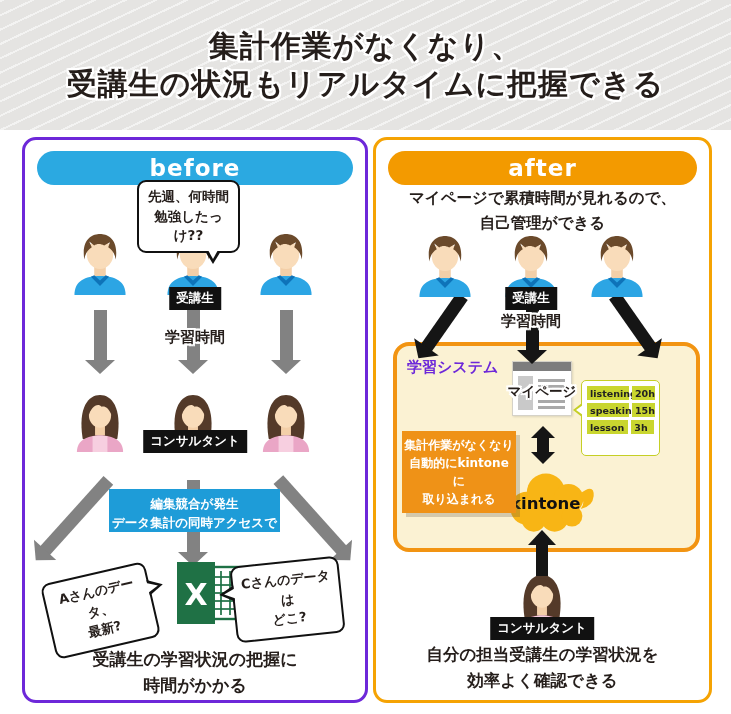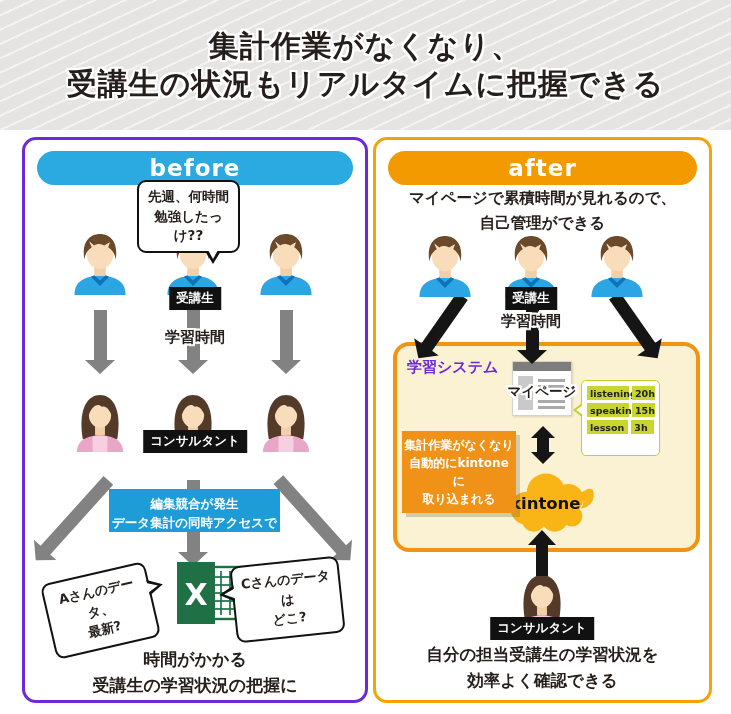--- a/index.html
+++ b/index.html
@@ -224,22 +224,22 @@
     <div class="bubble tilt-bubble bubble-a" style="left:22px; top:432px; width:107px;">
       <div>Aさんのデータ、</div>
       <div>最新?</div>
     </div>
     <div class="bubble tilt-bubble bubble-c" style="left:208px; top:421px; width:109px;">
       <div>Cさんのデータは</div>
       <div>どこ?</div>
     </div>
 
     <div class="summary left-s">
+      <div>受講生の学習状況の把握に</div>
       <div>時間がかかる</div>
-      <div>受講生の学習状況の把握に</div>
     </div>
   </section>
 
   <section class="panel after">
     <div class="pill orange">after</div>
 
     <div class="subtitle">
       <div>マイページで累積時間が見れるので、</div>
       <div>自己管理ができる</div>
     </div>

